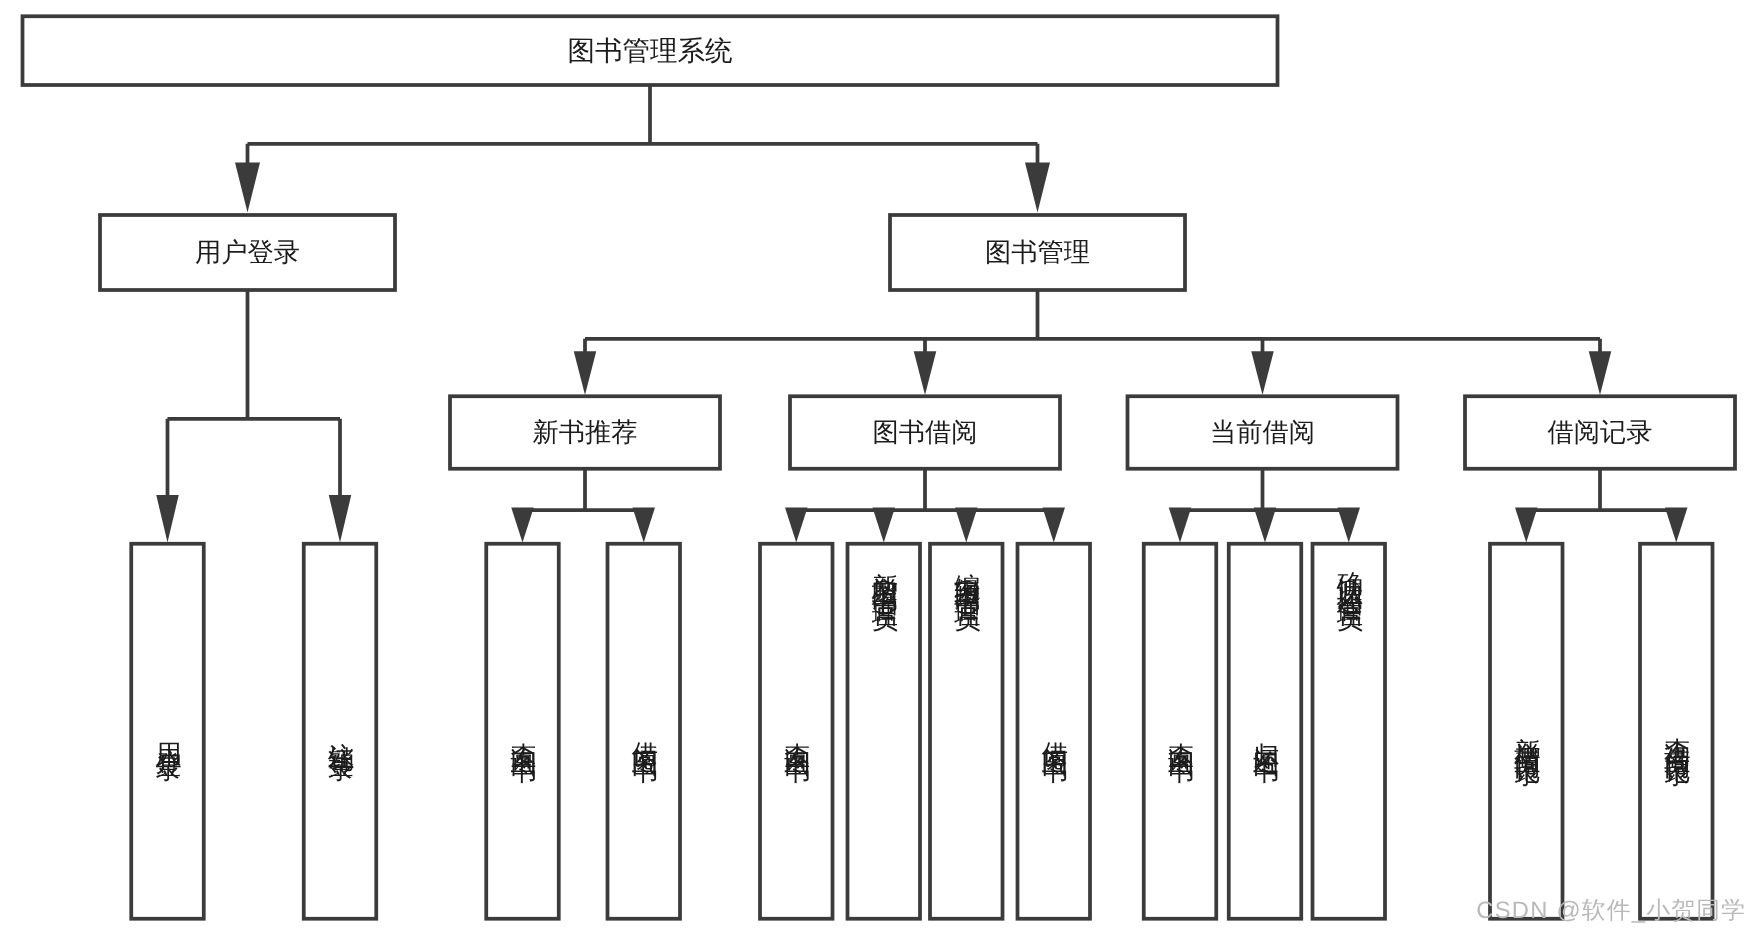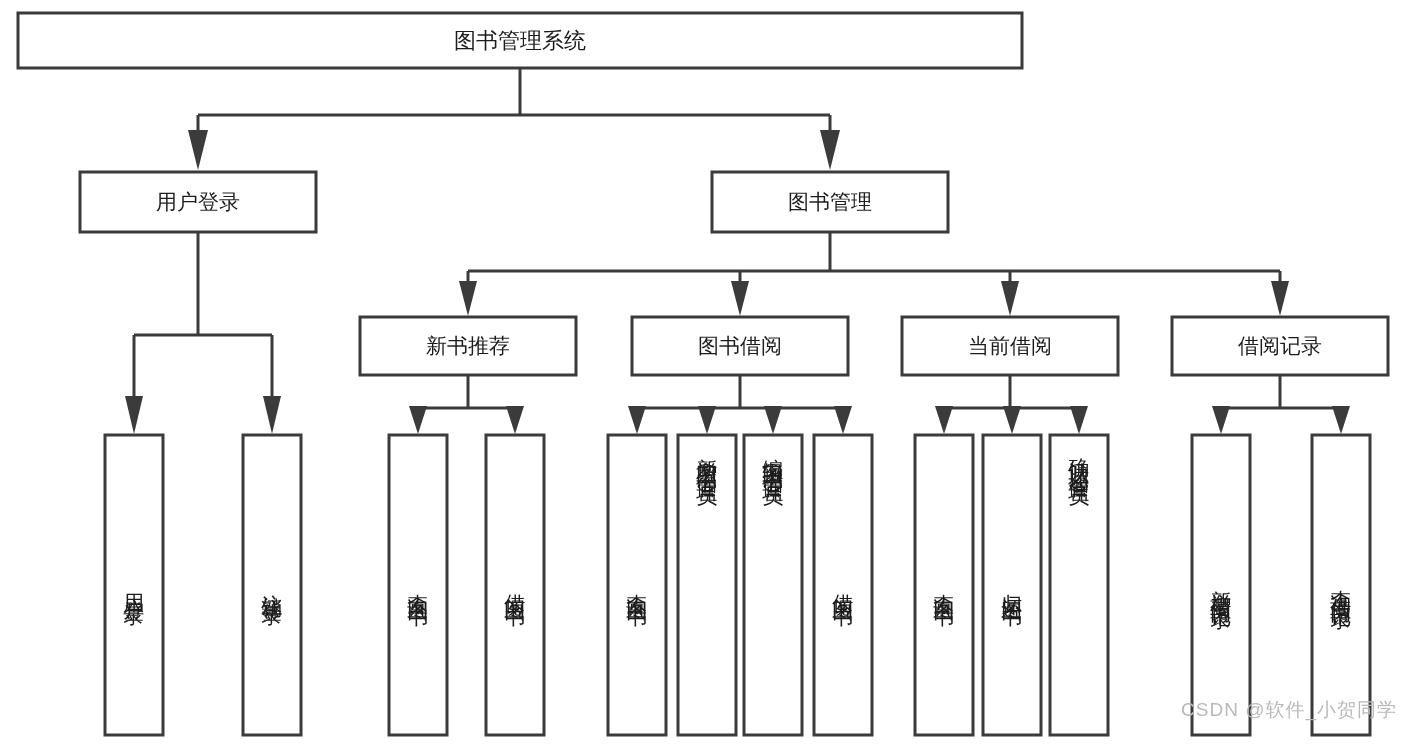--- a/index.html
+++ b/index.html
@@ -66,21 +66,21 @@
     font-family: "Liberation Sans", "DejaVu Sans", sans-serif;
     font-size: 21px;
     line-height: 1.32;
     letter-spacing: 4px;
     color: #1c1c1c;
     white-space: nowrap;
   }
   .watermark {
     position: absolute;
     right: 8px;
-    bottom: 24px;
+    bottom: 6px;
     font-family: "Liberation Sans", "DejaVu Sans", sans-serif;
     font-size: 19px;
     color: #b9b9b9;
     letter-spacing: 1px;
     white-space: nowrap;
     margin-top: 24px;
   }
 </style>
 </head>
 <body>

